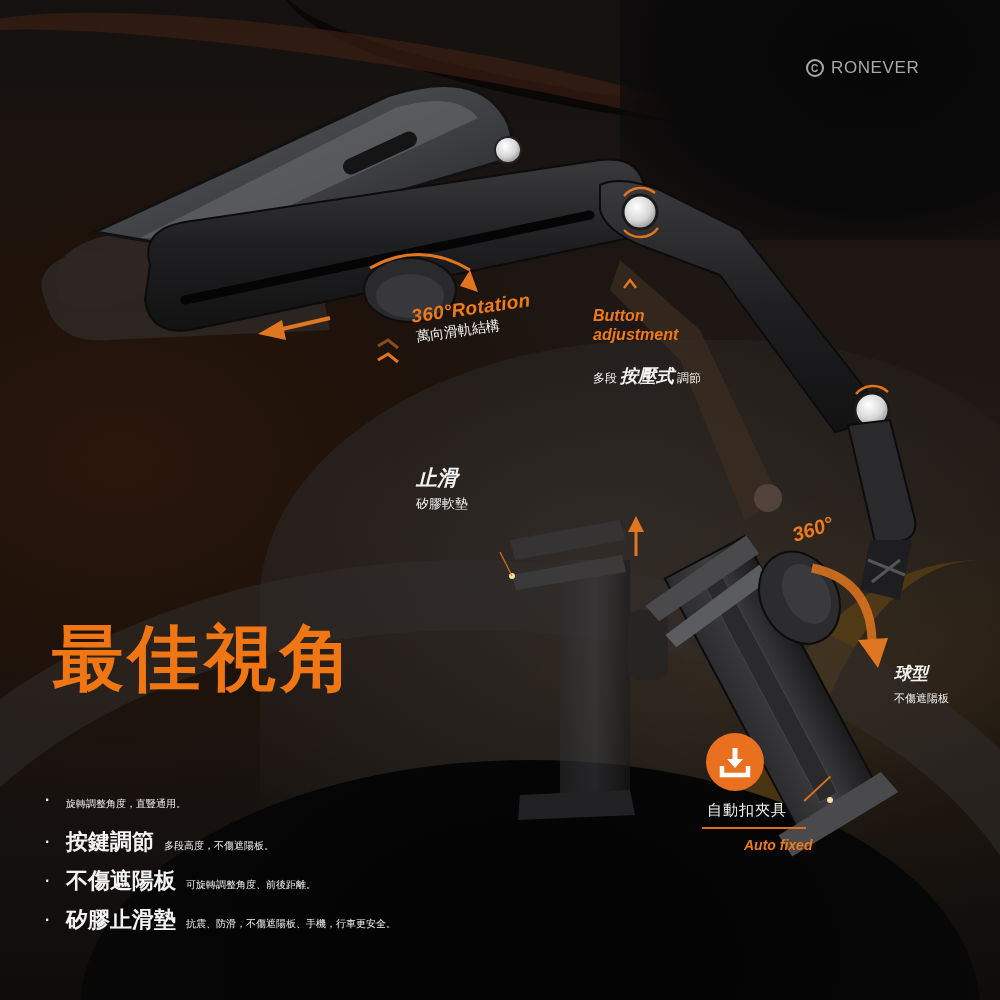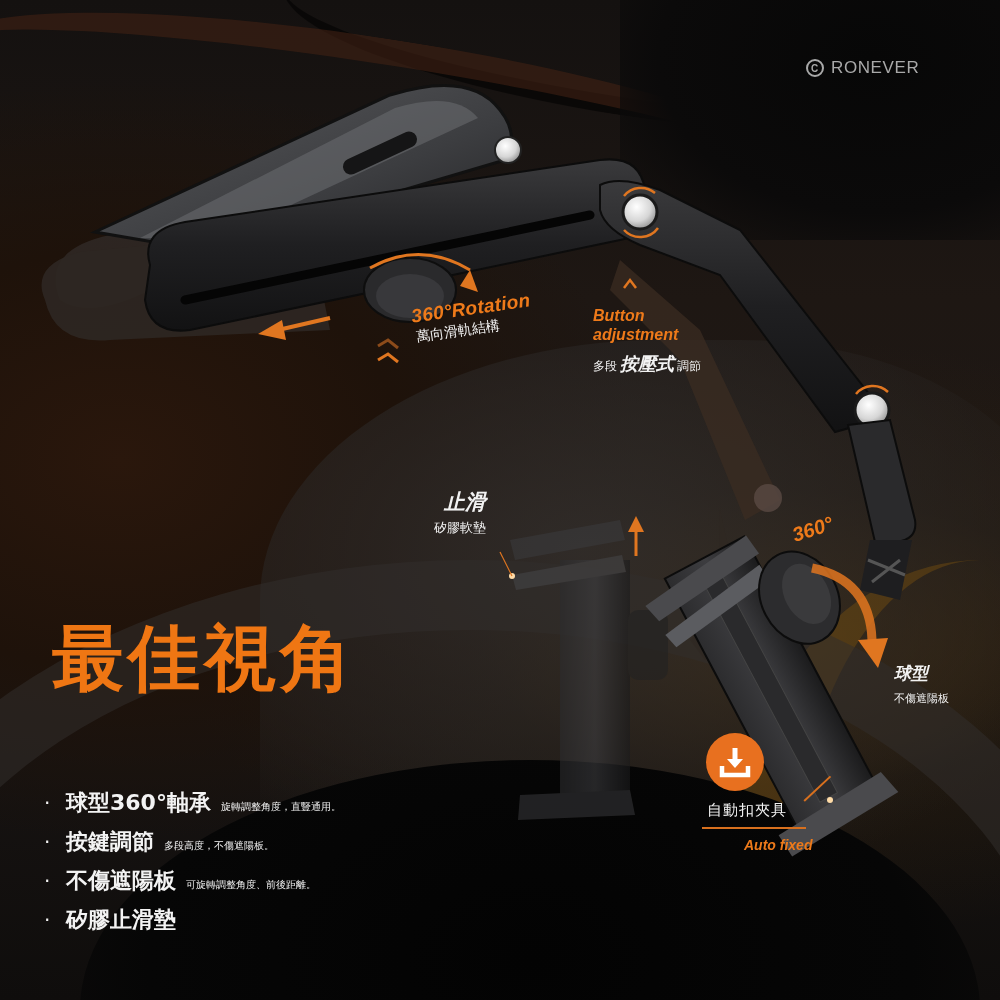--- a/index.html
+++ b/index.html
@@ -63,24 +63,24 @@
     .callout { position: absolute; }
     .orange-italic { color: #ee7a1a; font-family: "Liberation Sans", sans-serif; font-weight: bold; font-style: italic; }
     .white-txt { color: #f2f2f2; }
 
     .rot-label { left: 410px; top: 306px; transform: rotate(-8deg); transform-origin: left top; }
     .rot-label .en { font-size: 19px; display: block; letter-spacing: 0.3px; }
     .rot-label .zh { font-size: 14px; display: block; margin-top: 1px; padding-left: 2px; }
 
     .btn-label { left: 593px; top: 306px; }
     .btn-label .en { font-size: 16px; display: block; line-height: 19px; }
-    .btn-label .zh { font-size: 12px; display: block; margin-top: 8px; }
+    .btn-label .zh { font-size: 12px; display: block; margin-top: 20px; }
     .btn-label .zh .big { font-size: 18px; font-weight: bold; font-style: italic; margin: 0 3px; }
 
-    .slip-label { left: 416px; top: 488px; text-align: right; width: 70px; }
+    .slip-label { left: 416px; top: 464px; width: 70px; }
     .slip-label .big { font-size: 21px; font-style: italic; display: block; font-weight: bold; }
     .slip-label .sm { font-size: 13px; display: block; margin-top: 3px; }
 
     .deg-label { left: 792px; top: 518px; transform: rotate(-18deg); font-size: 20px; }
 
     .ball-label { left: 894px; top: 662px; }
     .ball-label .big { font-size: 17px; font-style: italic; font-weight: bold; display: block; }
     .ball-label .sm { font-size: 11px; display: block; margin-top: 6px; }
 
     .auto-icon-wrap {
@@ -264,31 +264,31 @@
   <div class="auto-label-zh">自動扣夾具</div>
   <div class="auto-line"></div>
   <div class="auto-line-diag"></div>
   <div class="auto-label-en orange-italic">Auto fixed</div>
 
   <div class="headline">最佳視角</div>
 
   <ul class="bullets">
     <li>
       <span class="dot">·</span>
-      <span class="title">球型360°軸承</span>
       <span class="desc">旋轉調整角度，直豎通用。</span>
     </li>
     <li>
       <span class="dot">·</span>
       <span class="title">按鍵調節</span>
       <span class="desc">多段高度，不傷遮陽板。</span>
     </li>
     <li>
       <span class="dot">·</span>
       <span class="title">不傷遮陽板</span>
       <span class="desc">可旋轉調整角度、前後距離。</span>
     </li>
     <li>
       <span class="dot">·</span>
       <span class="title">矽膠止滑墊</span>
+      <span class="desc">抗震、防滑，不傷遮陽板、手機，行車更安全。</span>
     </li>
   </ul>
 </div>
 
 </body></html>

